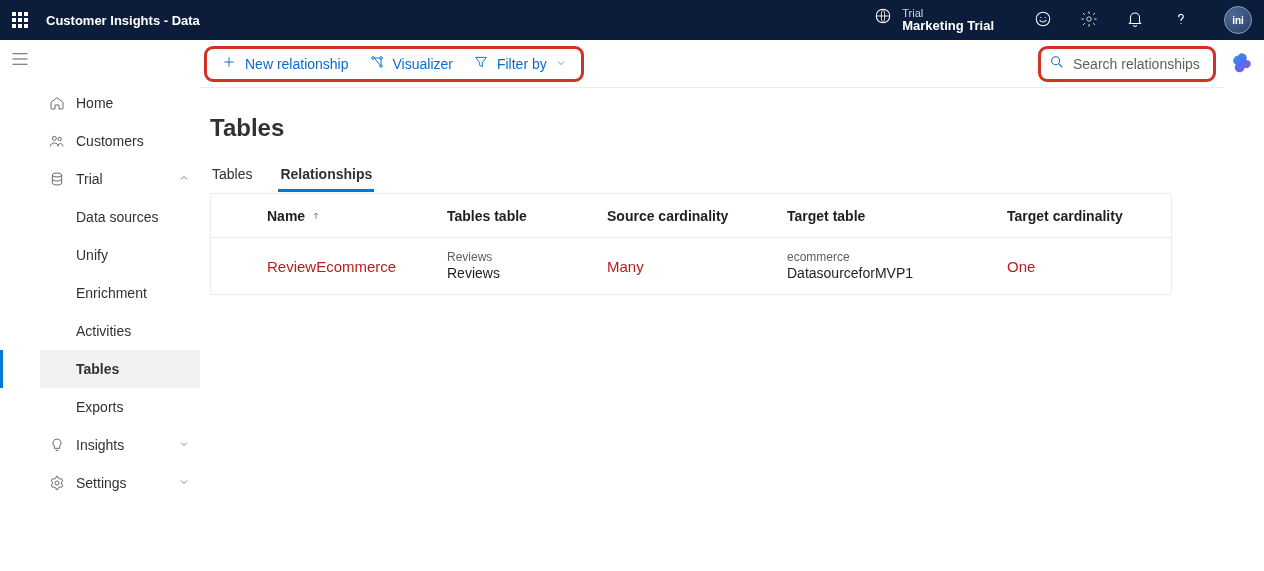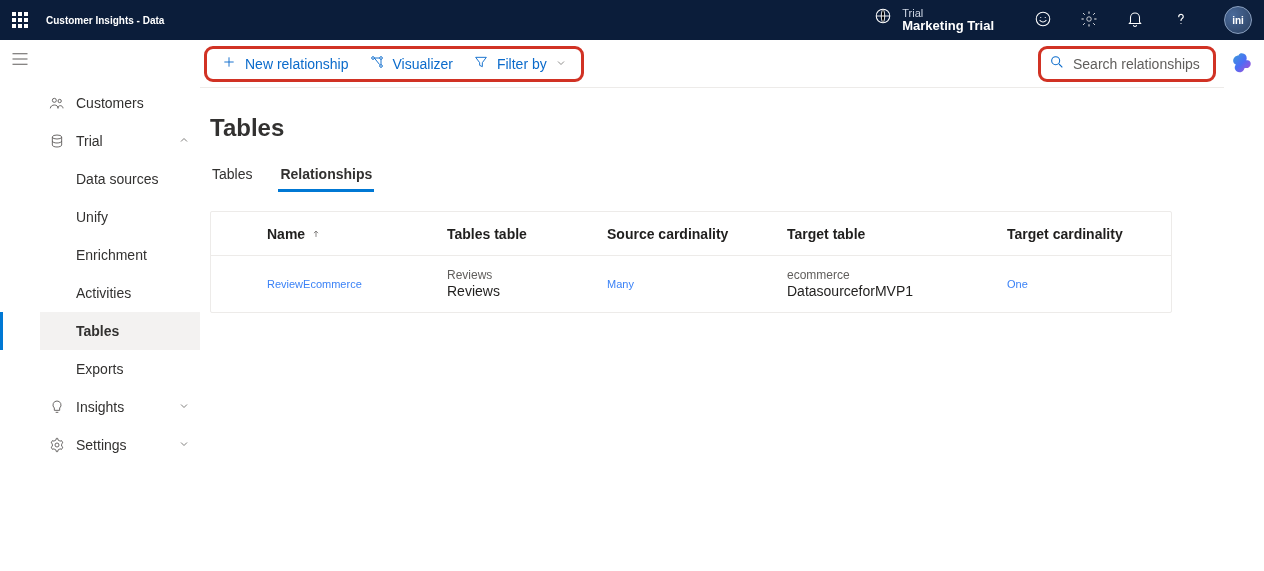--- a/index.html
+++ b/index.html
@@ -23,21 +23,21 @@
     padding: 0 12px;
   }
   .waffle {
     display: grid;
     grid-template-columns: repeat(3,4px);
     grid-template-rows: repeat(3,4px);
     gap: 2px;
     cursor: pointer;
   }
   .waffle span { background:#fff; width:4px; height:4px; }
-  .app-title { font-weight:600; margin-left: 18px; font-size:10px; }
+  .app-title { font-weight:600; margin-left: 18px; font-size:13px; }
   .header-spacer { flex: 1; }
   .trial-block { display:flex; gap:10px; margin-right: 40px;}
   .trial-block .globe svg { width:18px; height:18px; stroke:#fff; }
   .trial-text { line-height: 1.1; }
   .trial-text .small { font-size:11px; color:#cfd6e4; }
   .trial-text .big { font-size:13px; font-weight:600; }
   .header-icons { display:flex; align-items:center; gap: 28px; }
   .header-icons .hicon svg { width:18px; height:18px; stroke:#fff; fill:none; }
   .avatar {
     width:28px; height:28px; border-radius:50%;
@@ -154,21 +154,20 @@
     color:#323130;
     position:relative;
   }
   .tab.active { font-weight:600; }
   .tab.active::after {
     content:""; position:absolute; left:0; right:0; bottom:0;
     height:3px; background:#0078d4;
   }
 
   .table-wrap {
-    margin-top: 18px;
     border: 1px solid #edebe9;
     border-radius: 2px;
     width: 962px;
     background:#fff;
   }
   .thead, .trow {
     display:grid;
     grid-template-columns: 56px 180px 160px 180px 220px 150px;
     align-items:center;
   }
@@ -176,21 +175,21 @@
     height: 44px;
     border-bottom: 1px solid #edebe9;
     font-weight:600;
     color:#201f1e;
   }
   .thead .th { display:flex; align-items:center; gap:6px; }
   .thead .sort svg { width:10px; height:10px; stroke:#605e5c; fill:none; stroke-width:1.8;}
   .trow { height:56px; }
   .td-stack .small { font-size:12px; color:#605e5c; line-height:1.2; }
   .td-stack .big { font-size:14px; color:#201f1e; line-height:1.3; }
-  .td-single { font-size:11px; color:#3b82f6; }
+  .td-single { font-size:15px; color:#b91c1c; }
 
   
   .right-rail {
     width: 40px;
     padding-top: 10px;
     display:flex; justify-content:center;
   }
   .right-rail .copilot-btn { cursor:pointer; }
   .right-rail svg { width:26px; height:26px; }
 </style>
@@ -256,20 +255,28 @@
 
   <div style="display:flex;position:relative;" class="sidebar-wrap">
     <div class="nav-toggle-col">
       <span class="hamburger">
         <svg viewBox="0 0 24 18">
             <path d="M2 2h20M2 9h20M2 16h20" stroke-width="1.6"></path>
           </svg>
       </span>
     </div>
     <div class="sidebar">
+      <div class="nav-item">
+        <span class="icon">
+            <svg viewBox="0 0 24 24">
+              <path d="M3 11l9-7 9 7v9a1 1 0 01-1 1h-5v-6h-6v6H4a1 1 0 01-1-1v-9z"></path>
+            </svg>
+          </span>
+        <span>Home</span>
+      </div>
       <div class="nav-item">
         <span class="icon">
             <svg viewBox="0 0 24 24">
               <circle cx="8" cy="8" r="3"></circle>
               <circle cx="16" cy="9" r="2.5"></circle>
               <path d="M2 20c0-3 3-5 6-5s6 2 6 5M13 20c0-2.5 2-4 4-4s4 1.5 4 4"></path>
             </svg>
           </span>
         <span>Customers</span>
       </div>

